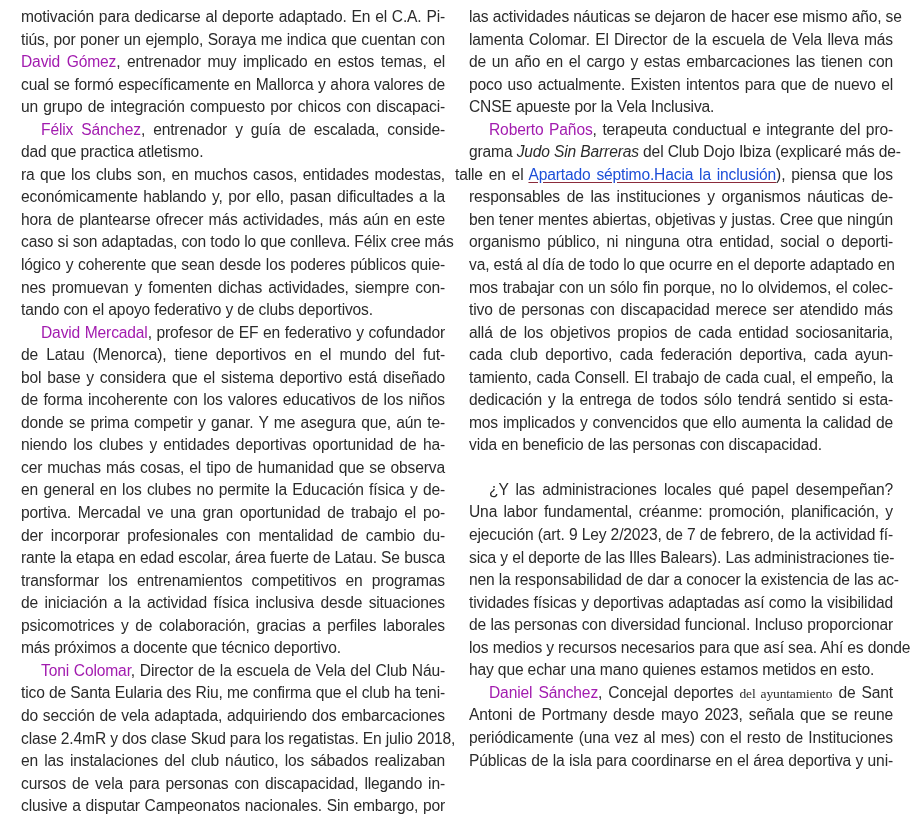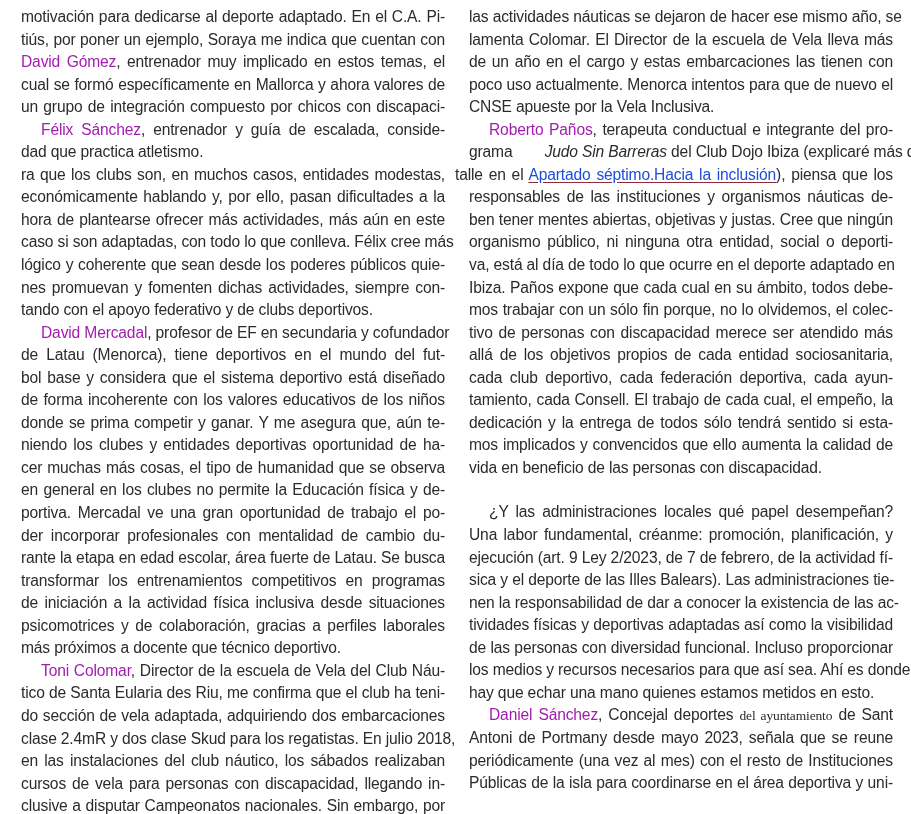--- a/index.html
+++ b/index.html
@@ -8,21 +8,21 @@
   .col { position: absolute; top: 6px; }
   .col-left { left: 21px; width: 424px; }
   .col-right { left: 469px; width: 424px; }
   .line { height: 22.55px; line-height: 22.55px; font-size: 15.6px; white-space: nowrap;
           text-align: justify; text-align-last: justify; letter-spacing: -0.15px; }
   .line.last { text-align-last: left; }
   .line.indent { padding-left: 20px; }
   .line.outdent { margin-left: -14px; }
   .gap { height: 22px; }
   b { font-weight: normal; color: #a21caf; }
-  i { font-style: italic; margin-left: 28px; }
+  i { font-style: italic; }
   .link { color: #1d4ed8; text-decoration: underline; text-decoration-color: #8b2b3b; text-underline-offset: 2px; }
   .serif-small { font-family: "Liberation Serif", "DejaVu Serif", serif; font-size: 13.5px; margin-top: 33px; }
 </style>
 </head>
 <body>
 
 <div class="col col-left" id="col-0">
     <div class="line"><span>motivación para dedicarse al deporte adaptado. En el C.A. Pi-</span></div>
     <div class="line"><span>tiús, por poner un ejemplo, Soraya me indica que cuentan con</span></div>
     <div class="line"><b>David Gómez</b><span>, entrenador muy implicado en estos temas, el</span></div>
@@ -30,21 +30,21 @@
     <div class="line"><span>un grupo de integración compuesto por chicos con discapaci-</span></div>
     <div class="line indent"><b>Félix Sánchez</b><span>, entrenador y guía de escalada, conside-</span></div>
     <div class="line last"><span>dad que practica atletismo.</span></div>
     <div class="line"><span>ra que los clubs son, en muchos casos, entidades modestas,</span></div>
     <div class="line"><span>económicamente hablando y, por ello, pasan dificultades a la</span></div>
     <div class="line"><span>hora de plantearse ofrecer más actividades, más aún en este</span></div>
     <div class="line"><span>caso si son adaptadas, con todo lo que conlleva. Félix cree más</span></div>
     <div class="line"><span>lógico y coherente que sean desde los poderes públicos quie-</span></div>
     <div class="line"><span>nes promuevan y fomenten dichas actividades, siempre con-</span></div>
     <div class="line last"><span>tando con el apoyo federativo y de clubs deportivos.</span></div>
-    <div class="line indent"><b>David Mercadal</b><span>, profesor de EF en secundaria y cofundador</span></div>
+    <div class="line indent"><b>David Mercadal</b><span>, profesor de EF en federativo y cofundador</span></div>
     <div class="line"><span>de Latau (Menorca), tiene deportivos en el mundo del fut-</span></div>
     <div class="line"><span>bol base y considera que el sistema deportivo está diseñado</span></div>
     <div class="line"><span>de forma incoherente con los valores educativos de los niños</span></div>
     <div class="line"><span>donde se prima competir y ganar. Y me asegura que, aún te-</span></div>
     <div class="line"><span>niendo los clubes y entidades deportivas oportunidad de ha-</span></div>
     <div class="line"><span>cer muchas más cosas, el tipo de humanidad que se observa</span></div>
     <div class="line"><span>en general en los clubes no permite la Educación física y de-</span></div>
     <div class="line"><span>portiva. Mercadal ve una gran oportunidad de trabajo el po-</span></div>
     <div class="line"><span>der incorporar profesionales con mentalidad de cambio du-</span></div>
     <div class="line"><span>rante la etapa en edad escolar, área fuerte de Latau. Se busca</span></div>
@@ -57,30 +57,29 @@
     <div class="line"><span>do sección de vela adaptada, adquiriendo dos embarcaciones</span></div>
     <div class="line"><span>clase 2.4mR y dos clase Skud para los regatistas. En julio 2018,</span></div>
     <div class="line"><span>en las instalaciones del club náutico, los sábados realizaban</span></div>
     <div class="line"><span>cursos de vela para personas con discapacidad, llegando in-</span></div>
     <div class="line"><span>clusive a disputar Campeonatos nacionales. Sin embargo, por</span></div>
   </div>
 <div class="col col-right" id="col-1">
     <div class="line"><span>las actividades náuticas se dejaron de hacer ese mismo año, se</span></div>
     <div class="line"><span>lamenta Colomar. El Director de la escuela de Vela lleva más</span></div>
     <div class="line"><span>de un año en el cargo y estas embarcaciones las tienen con</span></div>
-    <div class="line"><span>poco uso actualmente. Menorca intentos para que de nuevo el</span></div>
+    <div class="line"><span>poco uso actualmente. Existen intentos para que de nuevo el</span></div>
     <div class="line last"><span>CNSE apueste por la Vela Inclusiva.</span></div>
     <div class="line indent"><b>Roberto Paños</b><span>, terapeuta conductual e integrante del pro-</span></div>
     <div class="line"><span>grama </span><i>Judo Sin Barreras</i><span> del Club Dojo Ibiza (explicaré más de-</span></div>
     <div class="line outdent"><span>talle en el </span><a class="link">Apartado séptimo.Hacia la inclusión</a><span>), piensa que los</span></div>
     <div class="line"><span>responsables de las instituciones y organismos náuticas de-</span></div>
     <div class="line"><span>ben tener mentes abiertas, objetivas y justas. Cree que ningún</span></div>
     <div class="line"><span>organismo público, ni ninguna otra entidad, social o deporti-</span></div>
     <div class="line"><span>va, está al día de todo lo que ocurre en el deporte adaptado en</span></div>
-    <div class="line"><span>Ibiza. Paños expone que cada cual en su ámbito, todos debe-</span></div>
     <div class="line"><span>mos trabajar con un sólo fin porque, no lo olvidemos, el colec-</span></div>
     <div class="line"><span>tivo de personas con discapacidad merece ser atendido más</span></div>
     <div class="line"><span>allá de los objetivos propios de cada entidad sociosanitaria,</span></div>
     <div class="line"><span>cada club deportivo, cada federación deportiva, cada ayun-</span></div>
     <div class="line"><span>tamiento, cada Consell. El trabajo de cada cual, el empeño, la</span></div>
     <div class="line"><span>dedicación y la entrega de todos sólo tendrá sentido si esta-</span></div>
     <div class="line"><span>mos implicados y convencidos que ello aumenta la calidad de</span></div>
     <div class="line last"><span>vida en beneficio de las personas con discapacidad.</span></div>
     <div class="gap"></div>
     <div class="line indent"><span>¿Y las administraciones locales qué papel desempeñan?</span></div>

